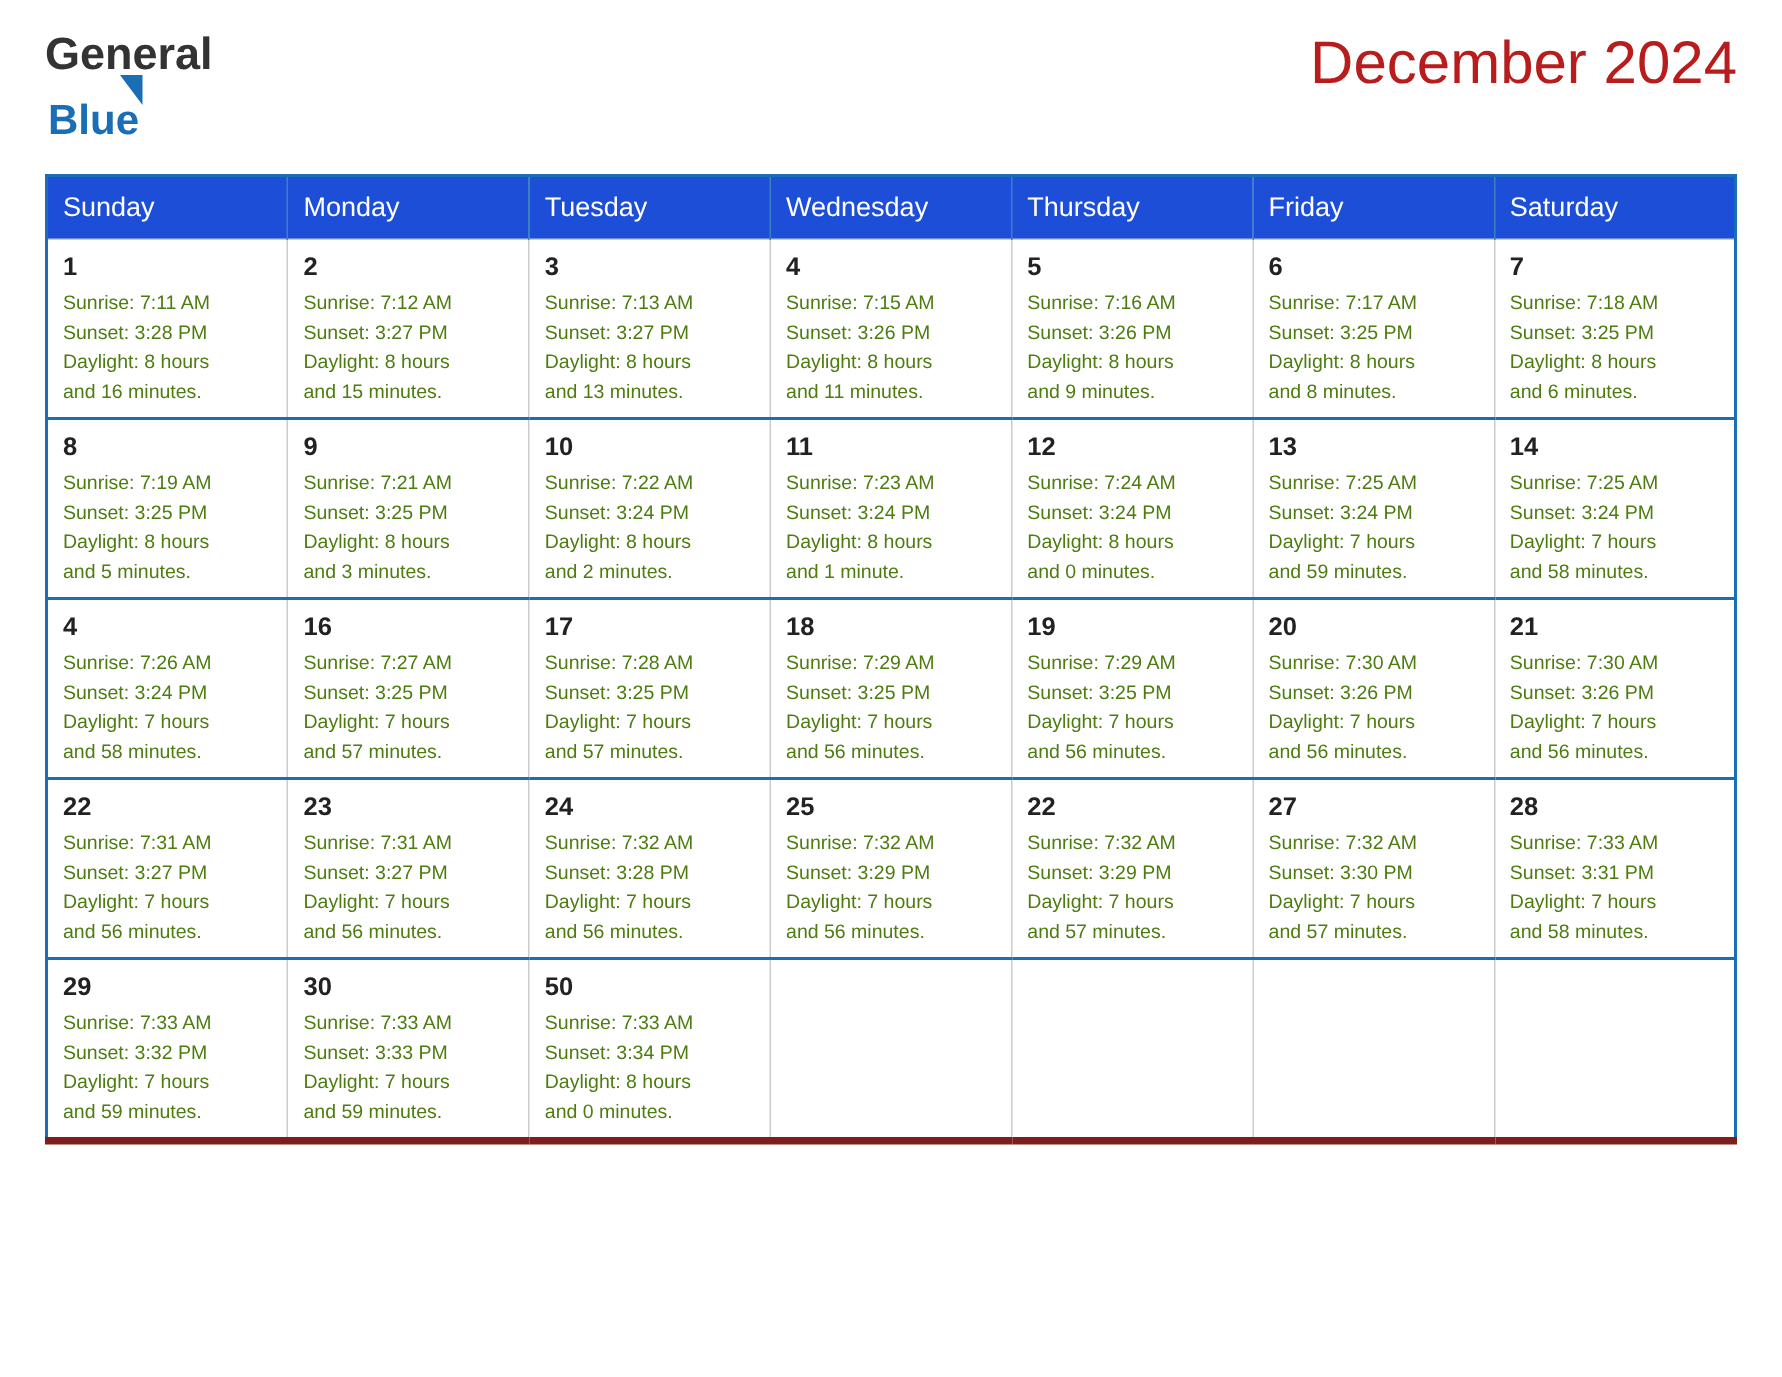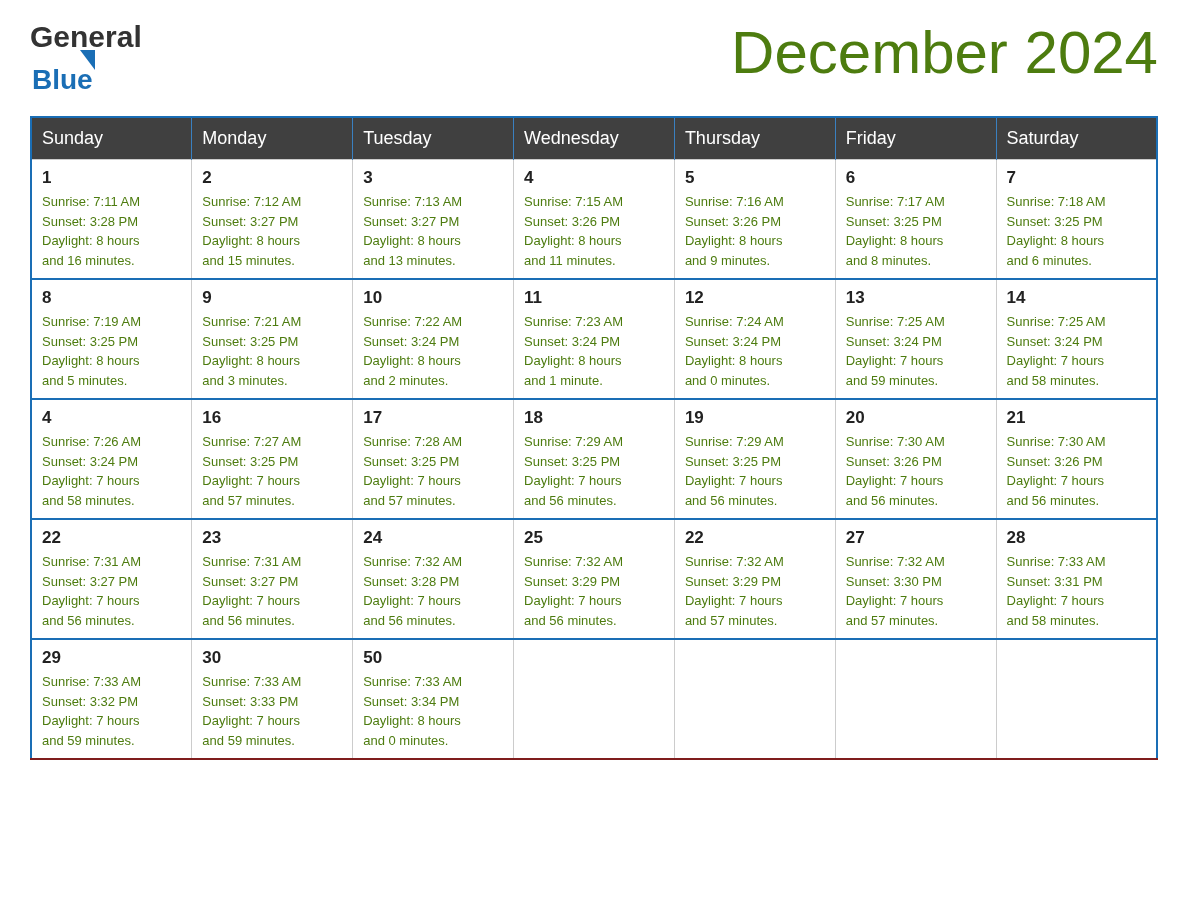--- a/index.html
+++ b/index.html
@@ -13,58 +13,58 @@
     .header {
       display: flex;
       justify-content: space-between;
       align-items: flex-start;
       margin-bottom: 20px;
     }
     .title-section {
       text-align: right;
     }
     .month-title {
-      font-size: 60px;
+      font-size: 40px;
       font-weight: normal;
-      color: #4d7c0f;
+      color: #b91c1c;
       line-height: 1.1;
       margin-left: 16px;
     }
     .location {
       font-size: 22px;
       color: #444;
       margin-top: 4px;
     }
     .calendar {
       width: 100%;
       border-collapse: collapse;
       border: 2px solid #1a6eb5;
     }
     .calendar th {
-      background: #404040;
+      background: #1d4ed8;
       color: #fff;
       font-size: 18px;
       font-weight: normal;
       padding: 10px 10px;
       text-align: left;
       border-right: 1px solid #3a80c0;
     }
     .calendar th:last-child {
       border-right: none;
     }
     .calendar td {
       border: 1px solid #ccc;
       border-bottom: 2px solid #1a6eb5;
       vertical-align: top;
       padding: 8px 10px;
       width: calc(100%/7);
       min-height: 110px;
     }
     .calendar tr:last-child td {
-      border-bottom: 2px solid #7f1d1d;
+      border-bottom: 5px solid #7f1d1d;
     }
     .day-number {
       font-size: 17px;
       font-weight: bold;
       color: #222;
       margin-bottom: 4px;
     }
     .day-info {
       font-size: 13px;
       color: #4d7c0f;

